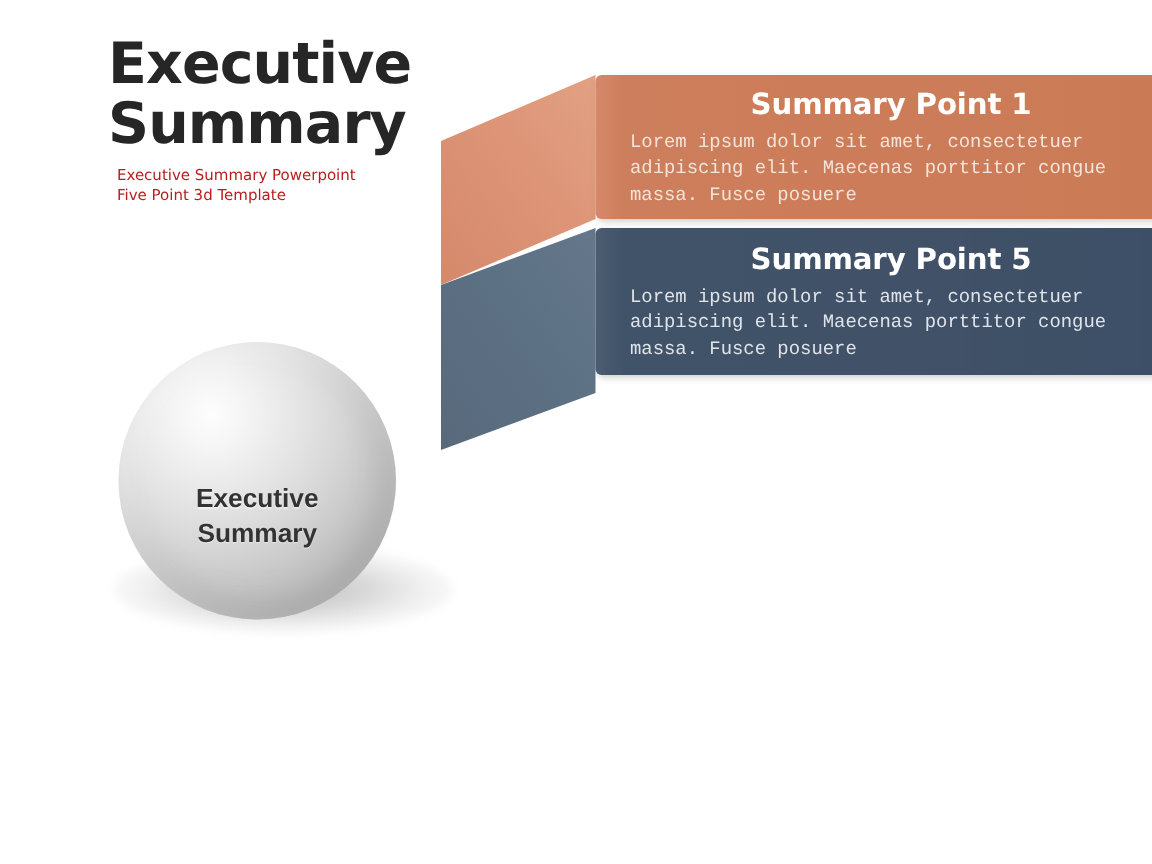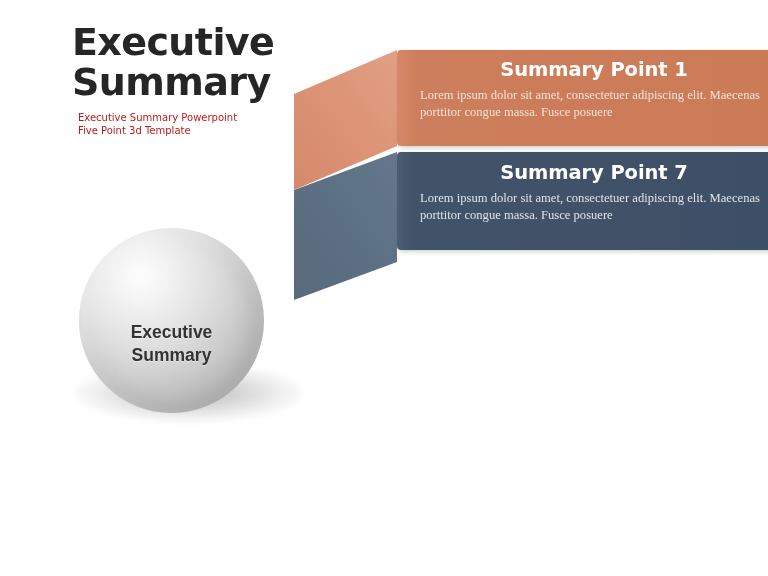--- a/index.html
+++ b/index.html
@@ -138,21 +138,21 @@
   .panel-heading {
     font-family: "DejaVu Sans", sans-serif;
     font-size: 19.5px;
     font-weight: bold;
     color: #ffffff;
     letter-spacing: -0.1px;
     margin: 0 0 6px 0;
     text-align: center;
   }
   .panel-body {
-    font-family: Liberation Serif, serif;
+    font-family: Liberation Mono, monospace;
     font-size: 12.6px;
     font-weight: normal;
     line-height: 1.38;
     margin: 0;
   }
   #panel-1-text { left: 392px; top: 58px; width: 348px; }
   #panel-1-text .panel-body { color: #f3e3da; }
   #panel-2-text { left: 392px; top: 161px; width: 348px; }
   #panel-2-text .panel-body { color: #dfe4ea; }
 </style>
@@ -203,21 +203,21 @@
 
     <rect x="369" y="152" width="393" height="98" rx="4" ry="4" fill="url(#grad-face-2)" filter="url(#panel-shadow)"></rect>
   </svg>
 
   <div class="panel-text" id="panel-1-text">
     <div class="panel-heading">Summary Point 1</div>
     <div class="panel-body">Lorem ipsum dolor sit amet, consectetuer adipiscing elit. Maecenas porttitor congue massa. Fusce posuere</div>
   </div>
 
   <div class="panel-text" id="panel-2-text">
-    <div class="panel-heading">Summary Point 7</div>
+    <div class="panel-heading">Summary Point 5</div>
     <div class="panel-body">Lorem ipsum dolor sit amet, consectetuer adipiscing elit. Maecenas porttitor congue massa. Fusce posuere</div>
   </div>
 
   <div id="sphere-group">
     <div id="sphere-shadow"></div>
     <div id="sphere"></div>
     <div id="sphere-label">Executive
 Summary</div>
   </div>
 

